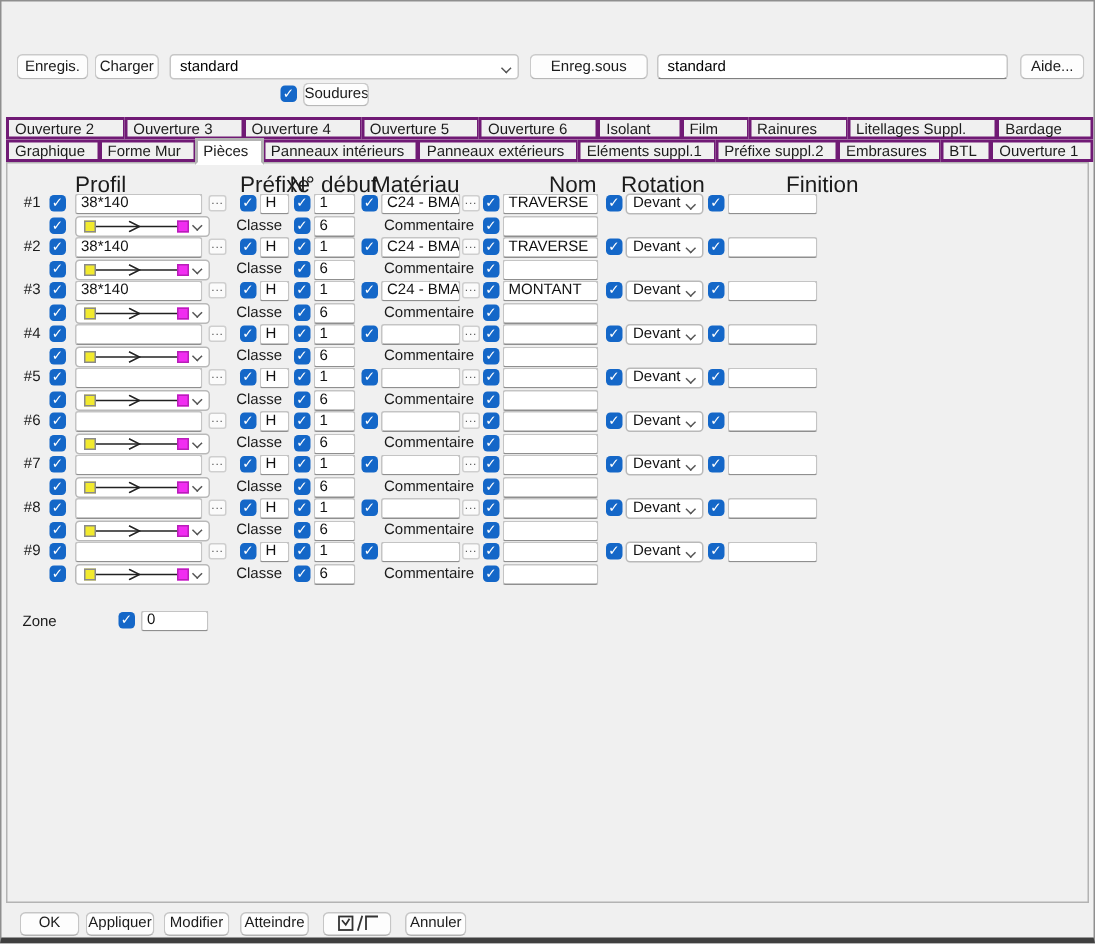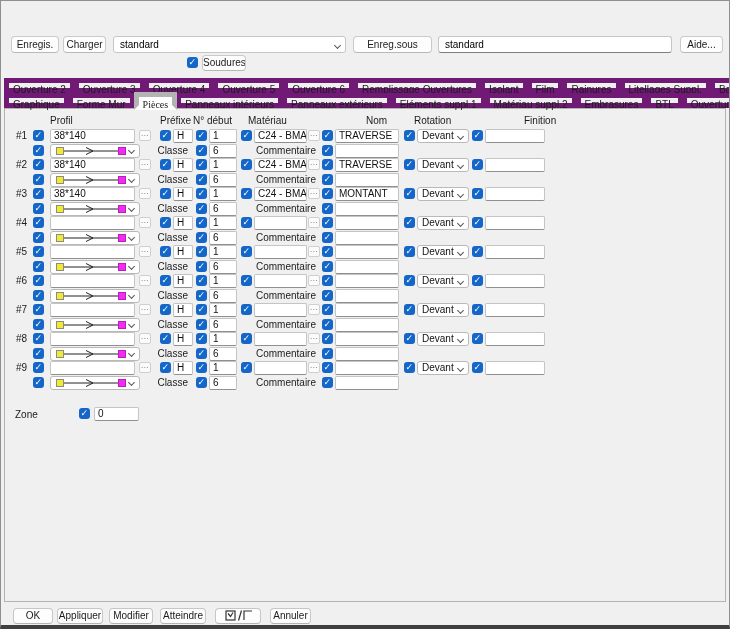--- a/index.html
+++ b/index.html
@@ -40,27 +40,27 @@
   .lbl { position:absolute; font-size:10px; color:#1b1b1b; white-space:nowrap; }
   
   .tb-combo { position:absolute; left:112px; top:35px; width:233px; height:17px; background:#fff;
     border:1px solid #c6c6c6; border-radius:3px; font-size:10px; line-height:15px; padding:0 16px 0 6px; }
   .tb-combo .chev { top:5.5px; }
   .tb-input { position:absolute; left:437px; top:35px; width:234px; height:17px; background:#fff;
     border:1px solid #c6c6c6; border-bottom-color:#7f7f7f; border-radius:3px; font-size:10px; line-height:15px; padding:0 6px; }
   
   .tabrow { position:absolute; left:3px; width:724px; display:flex; }
   .tab {
-    flex:1 1 auto; height:15px; background:#f0f0f0; border:5px solid #701a75; margin-right:-1px;
+    flex:1 1 auto; height:15px; background:#f0f0f0; border:2px solid #701a75; margin-right:-1px;
     font-size:10px; line-height:14px; text-align:left; padding:0 4px; white-space:nowrap; color:#1b1b1b;
   }
-  .tab.selected { background:#ffffff; border-color:#b3b3b3; border-bottom-color:#ffffff; position:relative; top:-1px; height:18px; z-index:3; line-height:16px;font-family:Liberation Serif, serif; }
+  .tab.selected { background:#ffffff; border-color:#b3b3b3; border-bottom-color:#ffffff; position:relative; top:-1px; height:18px; z-index:3; line-height:16px; }
   
   .frame { position:absolute; left:3px; top:107px; width:722px; height:494px; border:1px solid #b3b3b3; background:#f0f0f0; z-index:1; }
-  .hdr { position:absolute; top:6px; font-size:10px; color:#1b1b1b; white-space:nowrap; }
+  .hdr { position:absolute; top:6px; font-size:15px; color:#1b1b1b; white-space:nowrap; }
   .rows-container { position:absolute; left:0; top:0; width:100%; height:100%; }
   .row-group { position:absolute; left:0; width:100%; height:29px; }
   .line { position:absolute; left:0; width:100%; height:14px; }
   .rowlabel { position:absolute; left:4px; width:18px; text-align:right; font-size:10px; color:#1b1b1b; line-height:14px; }
   .sublabel { text-align:right; line-height:14px; }
   .gcombo { position:absolute; height:14px; background:#fff; border:1px solid #b9b9b9; border-radius:3px; }
   .gc-inner { position:absolute; left:5px; top:2.5px; display:flex; align-items:center; }
   .sq { width:8px; height:8px; border:1px solid #8a8a8a; }
   .sq.y { background:#f2ea2e; }
   .sq.m { background:#f12df1; border-color:#b81fb8; }
@@ -86,36 +86,35 @@
 
   <span class="cb" style="left:186px; top:56px;"></span>
   <div class="btn" style="left:201px; top:54px; width:44px; height:16px; line-height:14px;">Soudures</div>
 
   <div class="tabrow" style="top:77px;">
     <div class="tab">Ouverture 2</div>
     <div class="tab">Ouverture 3</div>
     <div class="tab">Ouverture 4</div>
     <div class="tab">Ouverture 5</div>
     <div class="tab">Ouverture 6</div>
-    <div class="tab">Remplissage Ouvertures</div>
     <div class="tab">Isolant</div>
     <div class="tab">Film</div>
     <div class="tab">Rainures</div>
     <div class="tab">Litellages Suppl.</div>
     <div class="tab">Bardage</div>
   </div>
 
   <div class="tabrow" style="top:92px; z-index:2;">
     <div class="tab">Graphique</div>
     <div class="tab">Forme Mur</div>
     <div class="tab selected">Pièces</div>
     <div class="tab">Panneaux intérieurs</div>
     <div class="tab">Panneaux extérieurs</div>
     <div class="tab">Eléments suppl.1</div>
-    <div class="tab">Matériau suppl.2</div>
+    <div class="tab">Préfixe suppl.2</div>
     <div class="tab">Embrasures</div>
     <div class="tab">BTL</div>
     <div class="tab">Ouverture 1</div>
   </div>
 
   <div class="frame">
     <span class="hdr" style="left:45px;">Profil</span>
     <span class="hdr" style="left:155px;">Préfixe</span>
     <span class="hdr" style="left:188px;">N° début</span>
     <span class="hdr" style="left:243px;">Matériau</span>

